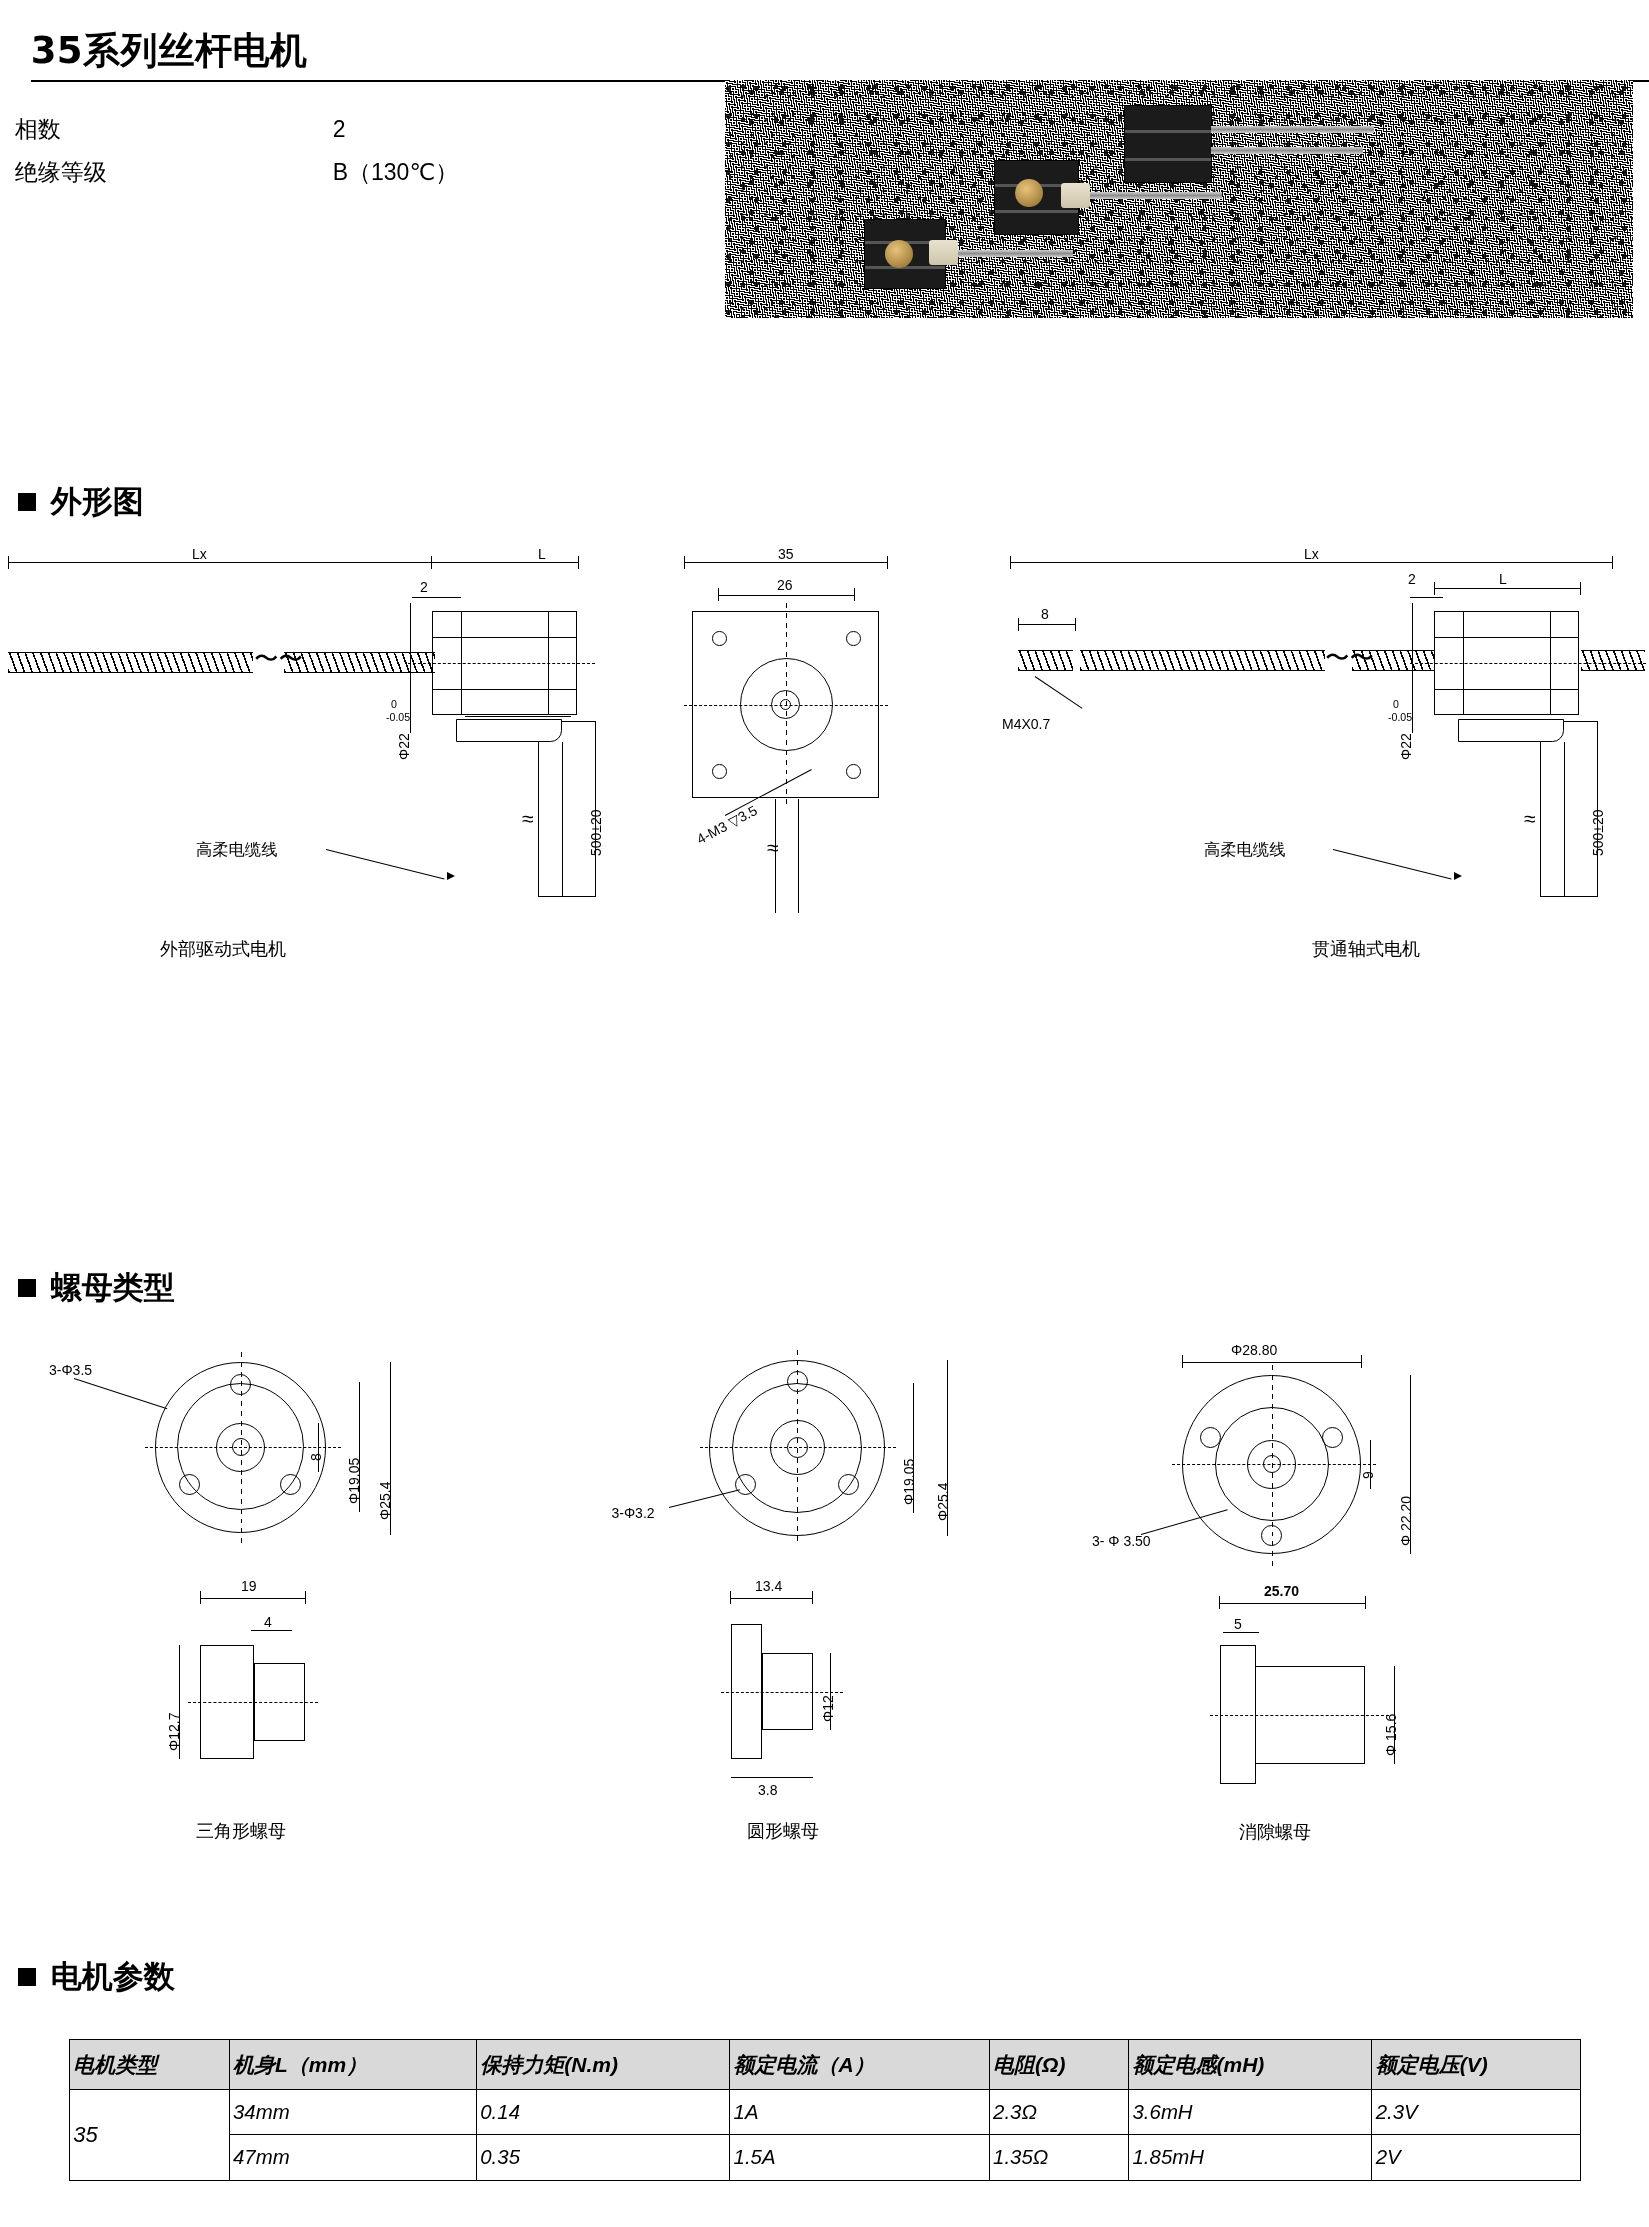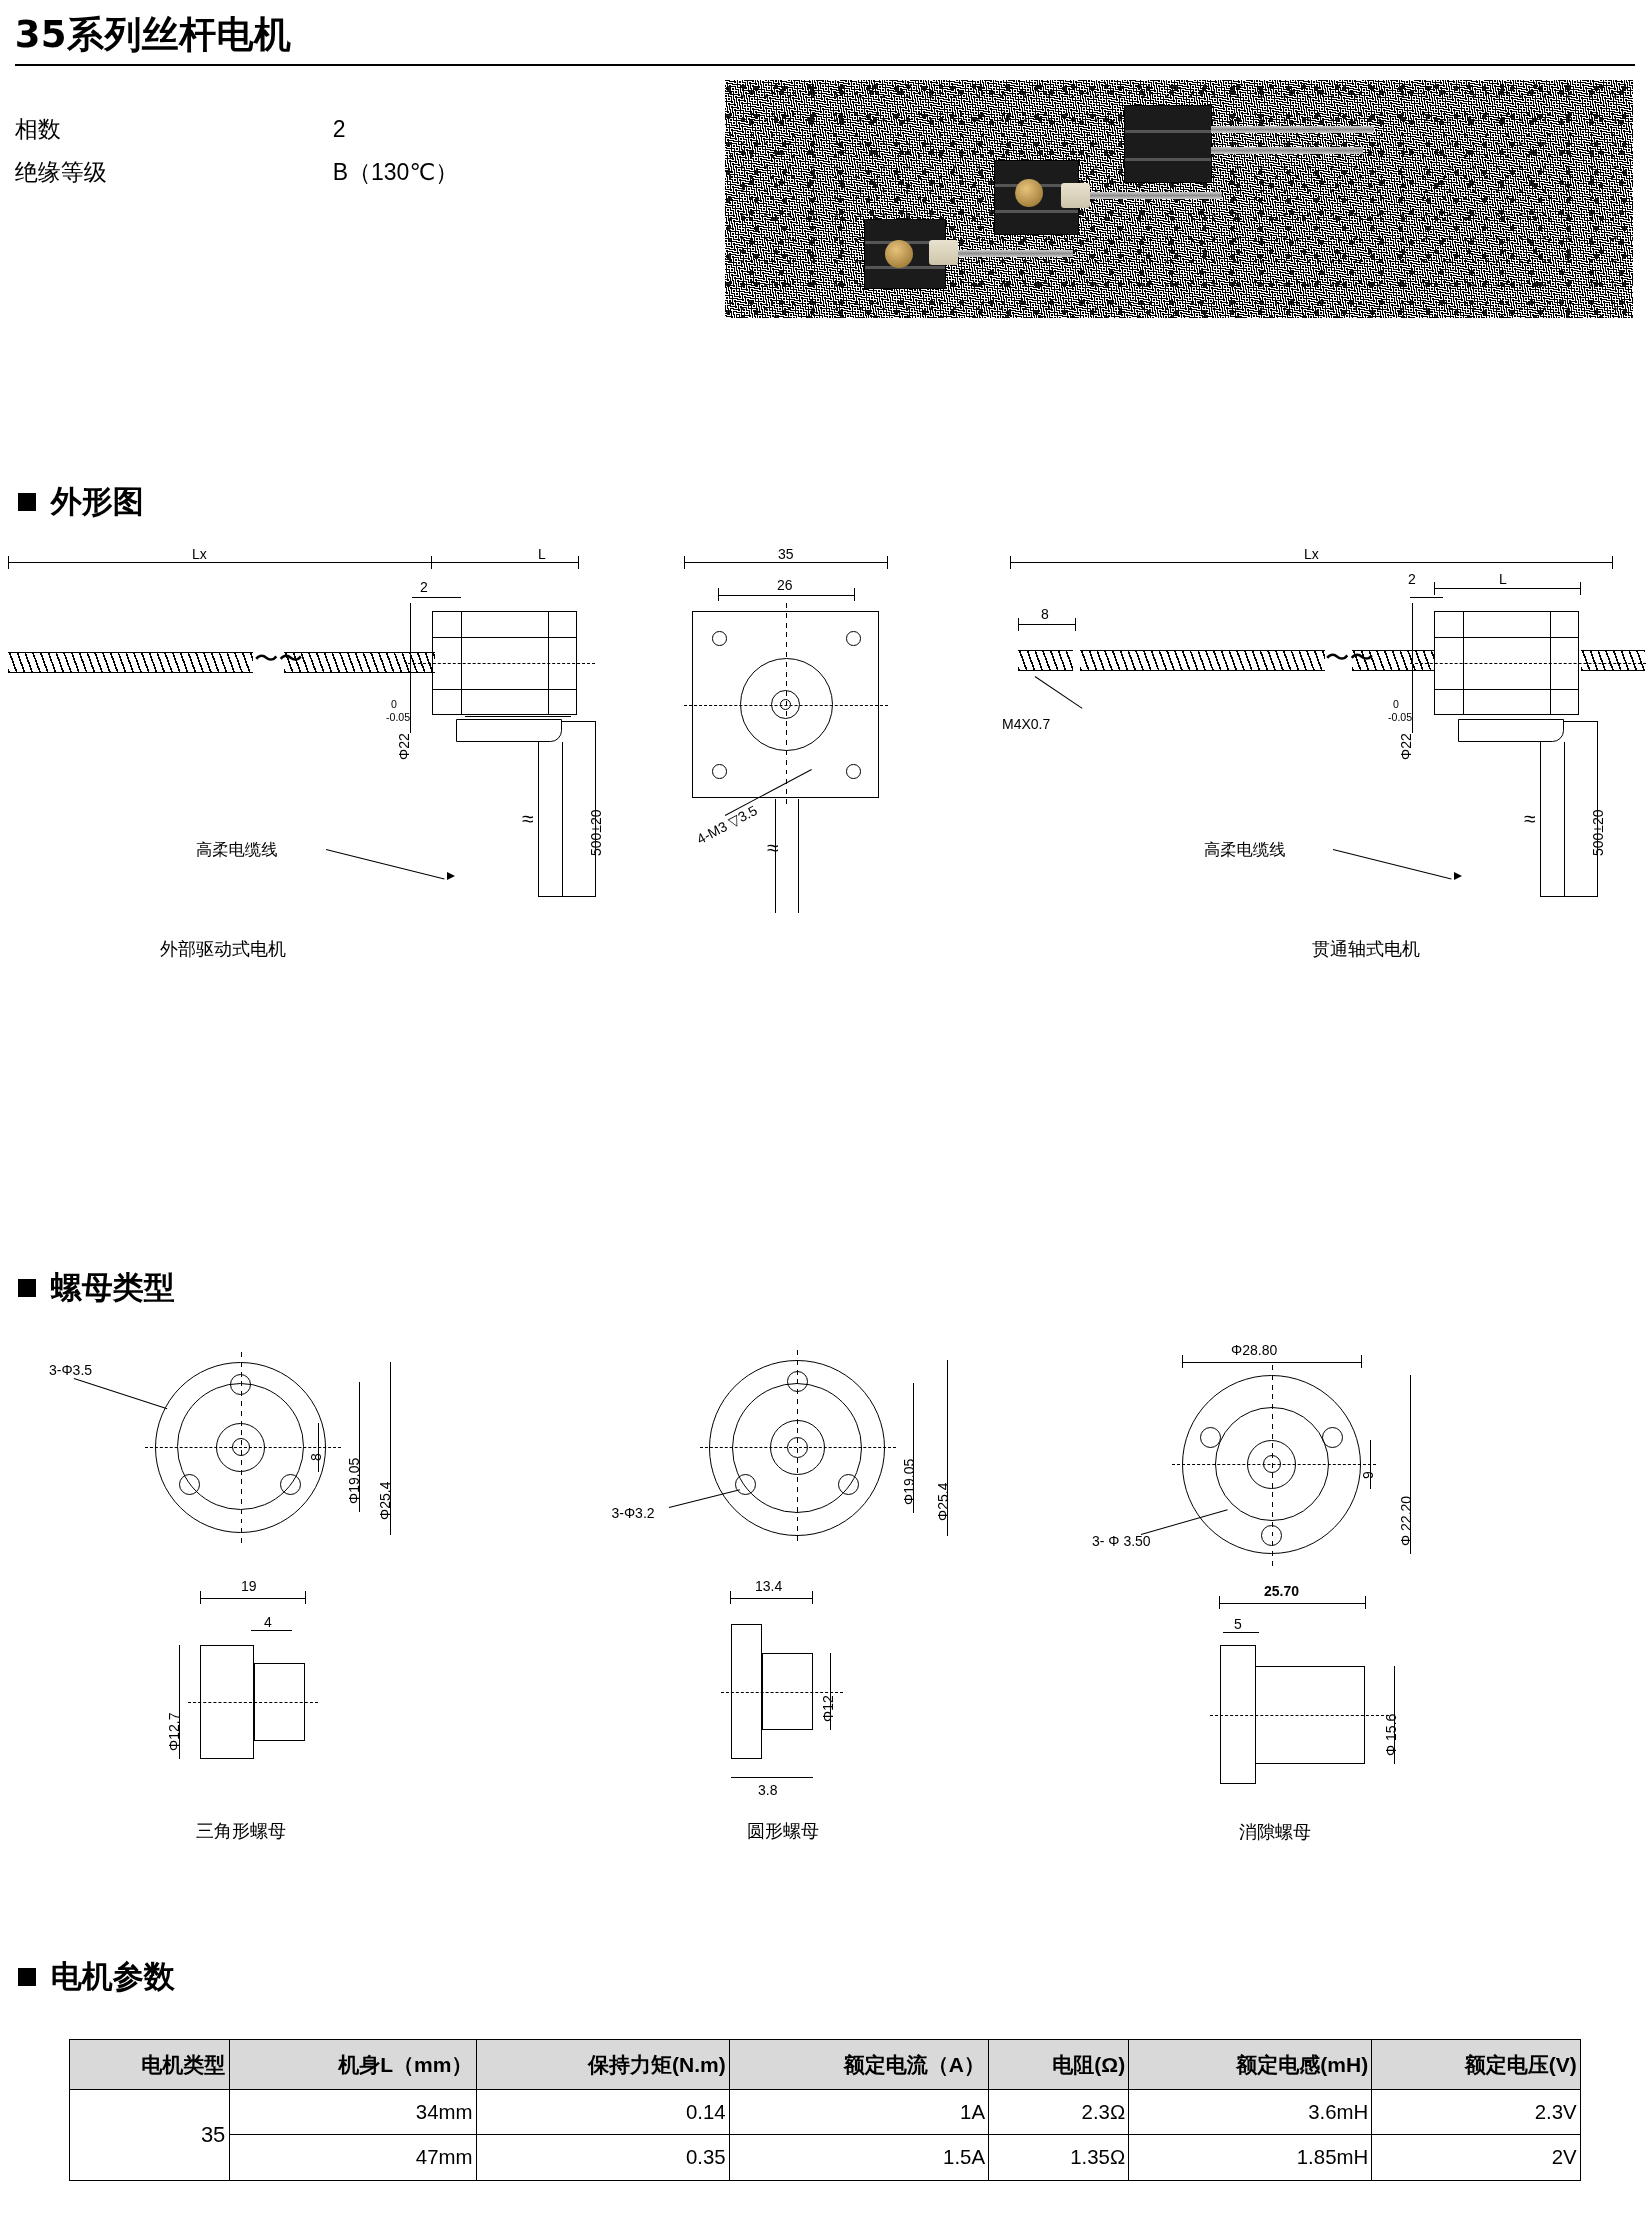--- a/index.html
+++ b/index.html
@@ -5,21 +5,21 @@
   * { box-sizing: border-box; }
   html, body { margin: 0; padding: 0; }
   body {
     width: 1650px;
     min-height: 2227px;
     background: #ffffff;
     font-family: "Liberation Sans", "DejaVu Sans", sans-serif;
     color: #000000;
     position: relative;
   }
-  .page { position: relative; width: 1343px; min-height: 2227px; padding: 0; }
+  .page { position: relative; width: 1343px; min-height: 2227px; padding: 16px; }
 
   
   .title-wrap { padding: 14.7px 0 0 14.7px; }
   .doc-title {
     font-size: 37px;
     font-weight: bold;
     letter-spacing: 0.4px;
     line-height: 1.1;
     font-family: "DejaVu Sans", "Liberation Sans", sans-serif;
   }
@@ -112,24 +112,25 @@
     position:absolute; width:0; height:0;
     border-top: 4.1px solid transparent; border-bottom: 4.1px solid transparent;
   }
   .arrowR { border-left: 8.2px solid #000; }
 
   
   .table-wrap { position: absolute; left: 69px; top: 2039px; width: 1512px; }
   table.params { border-collapse: collapse; width: 100%; }
   table.params th, table.params td {
     border: 0.8px solid #000;
-    text-align: right;
+    text-align: left;
     font-size: 20.4px;
     padding: 10.6px 3.3px;
     font-family: "Liberation Sans", "DejaVu Sans", sans-serif;
+    font-style: italic;
   }
   table.params thead th {
     background: #d9d9d9;
     font-weight: bold;
     font-size: 21px;
   }
   table.params td.model { font-size: 22px; }
 </style>
 </head>
 <body>

